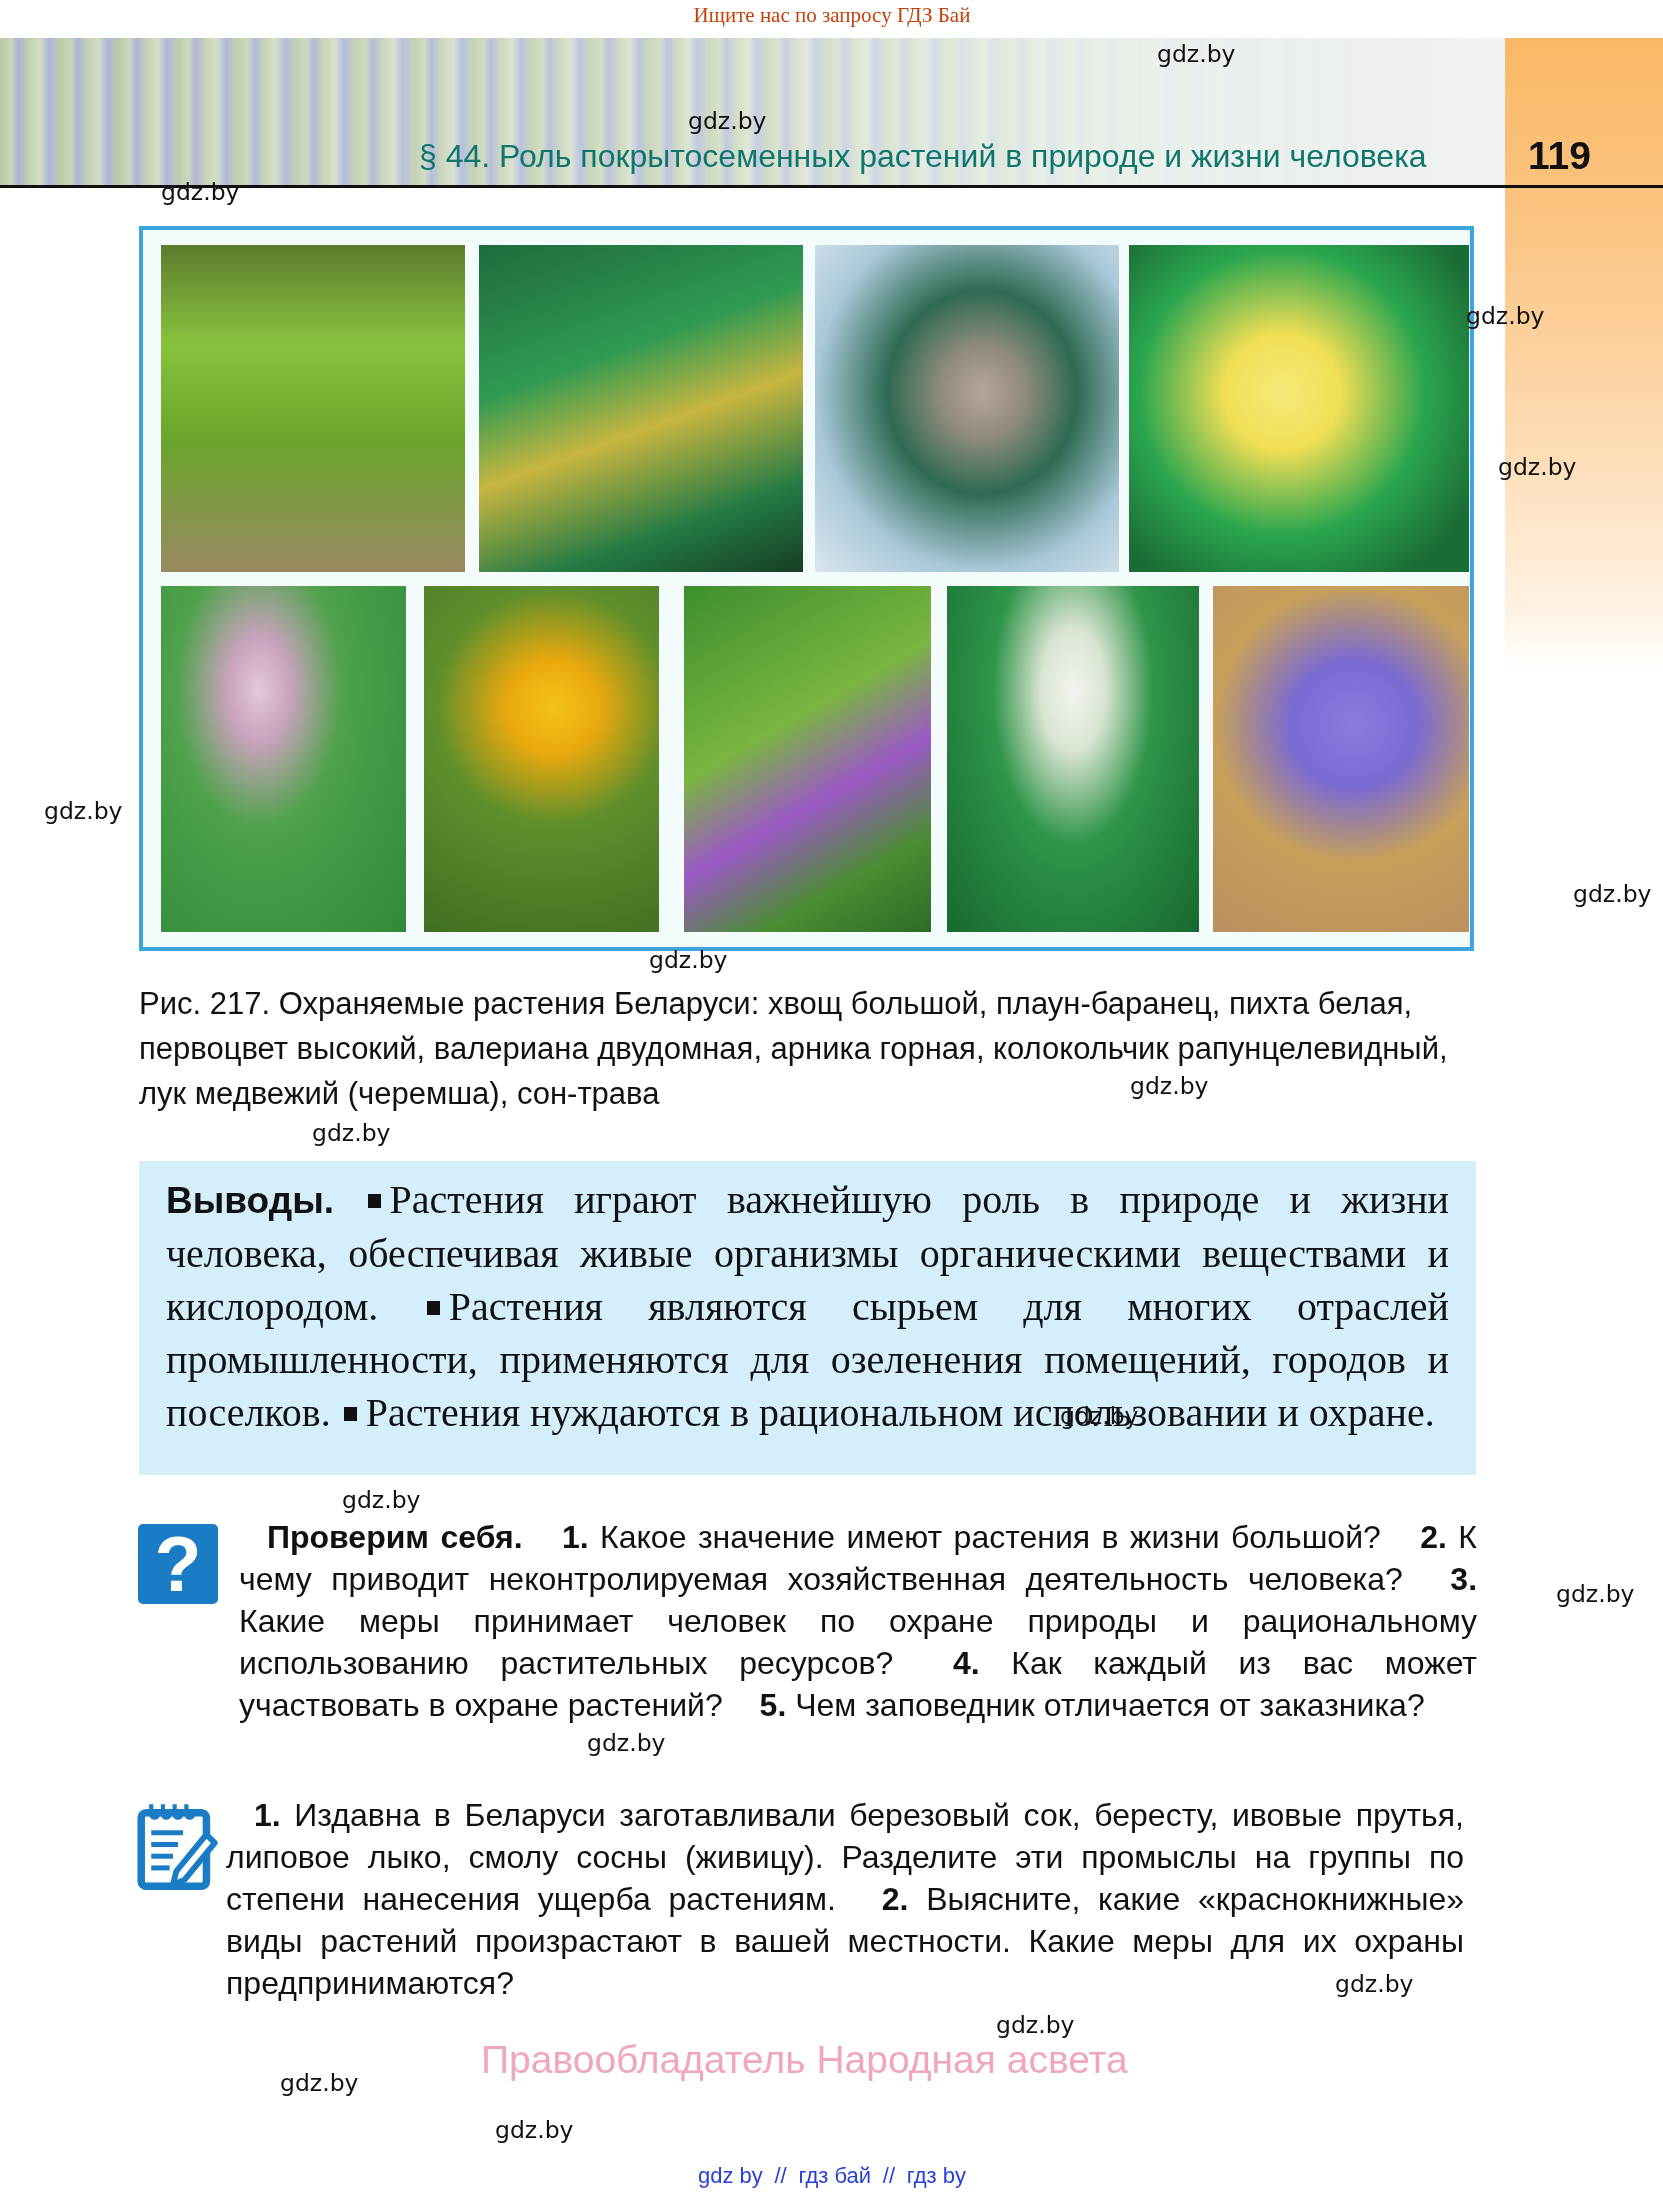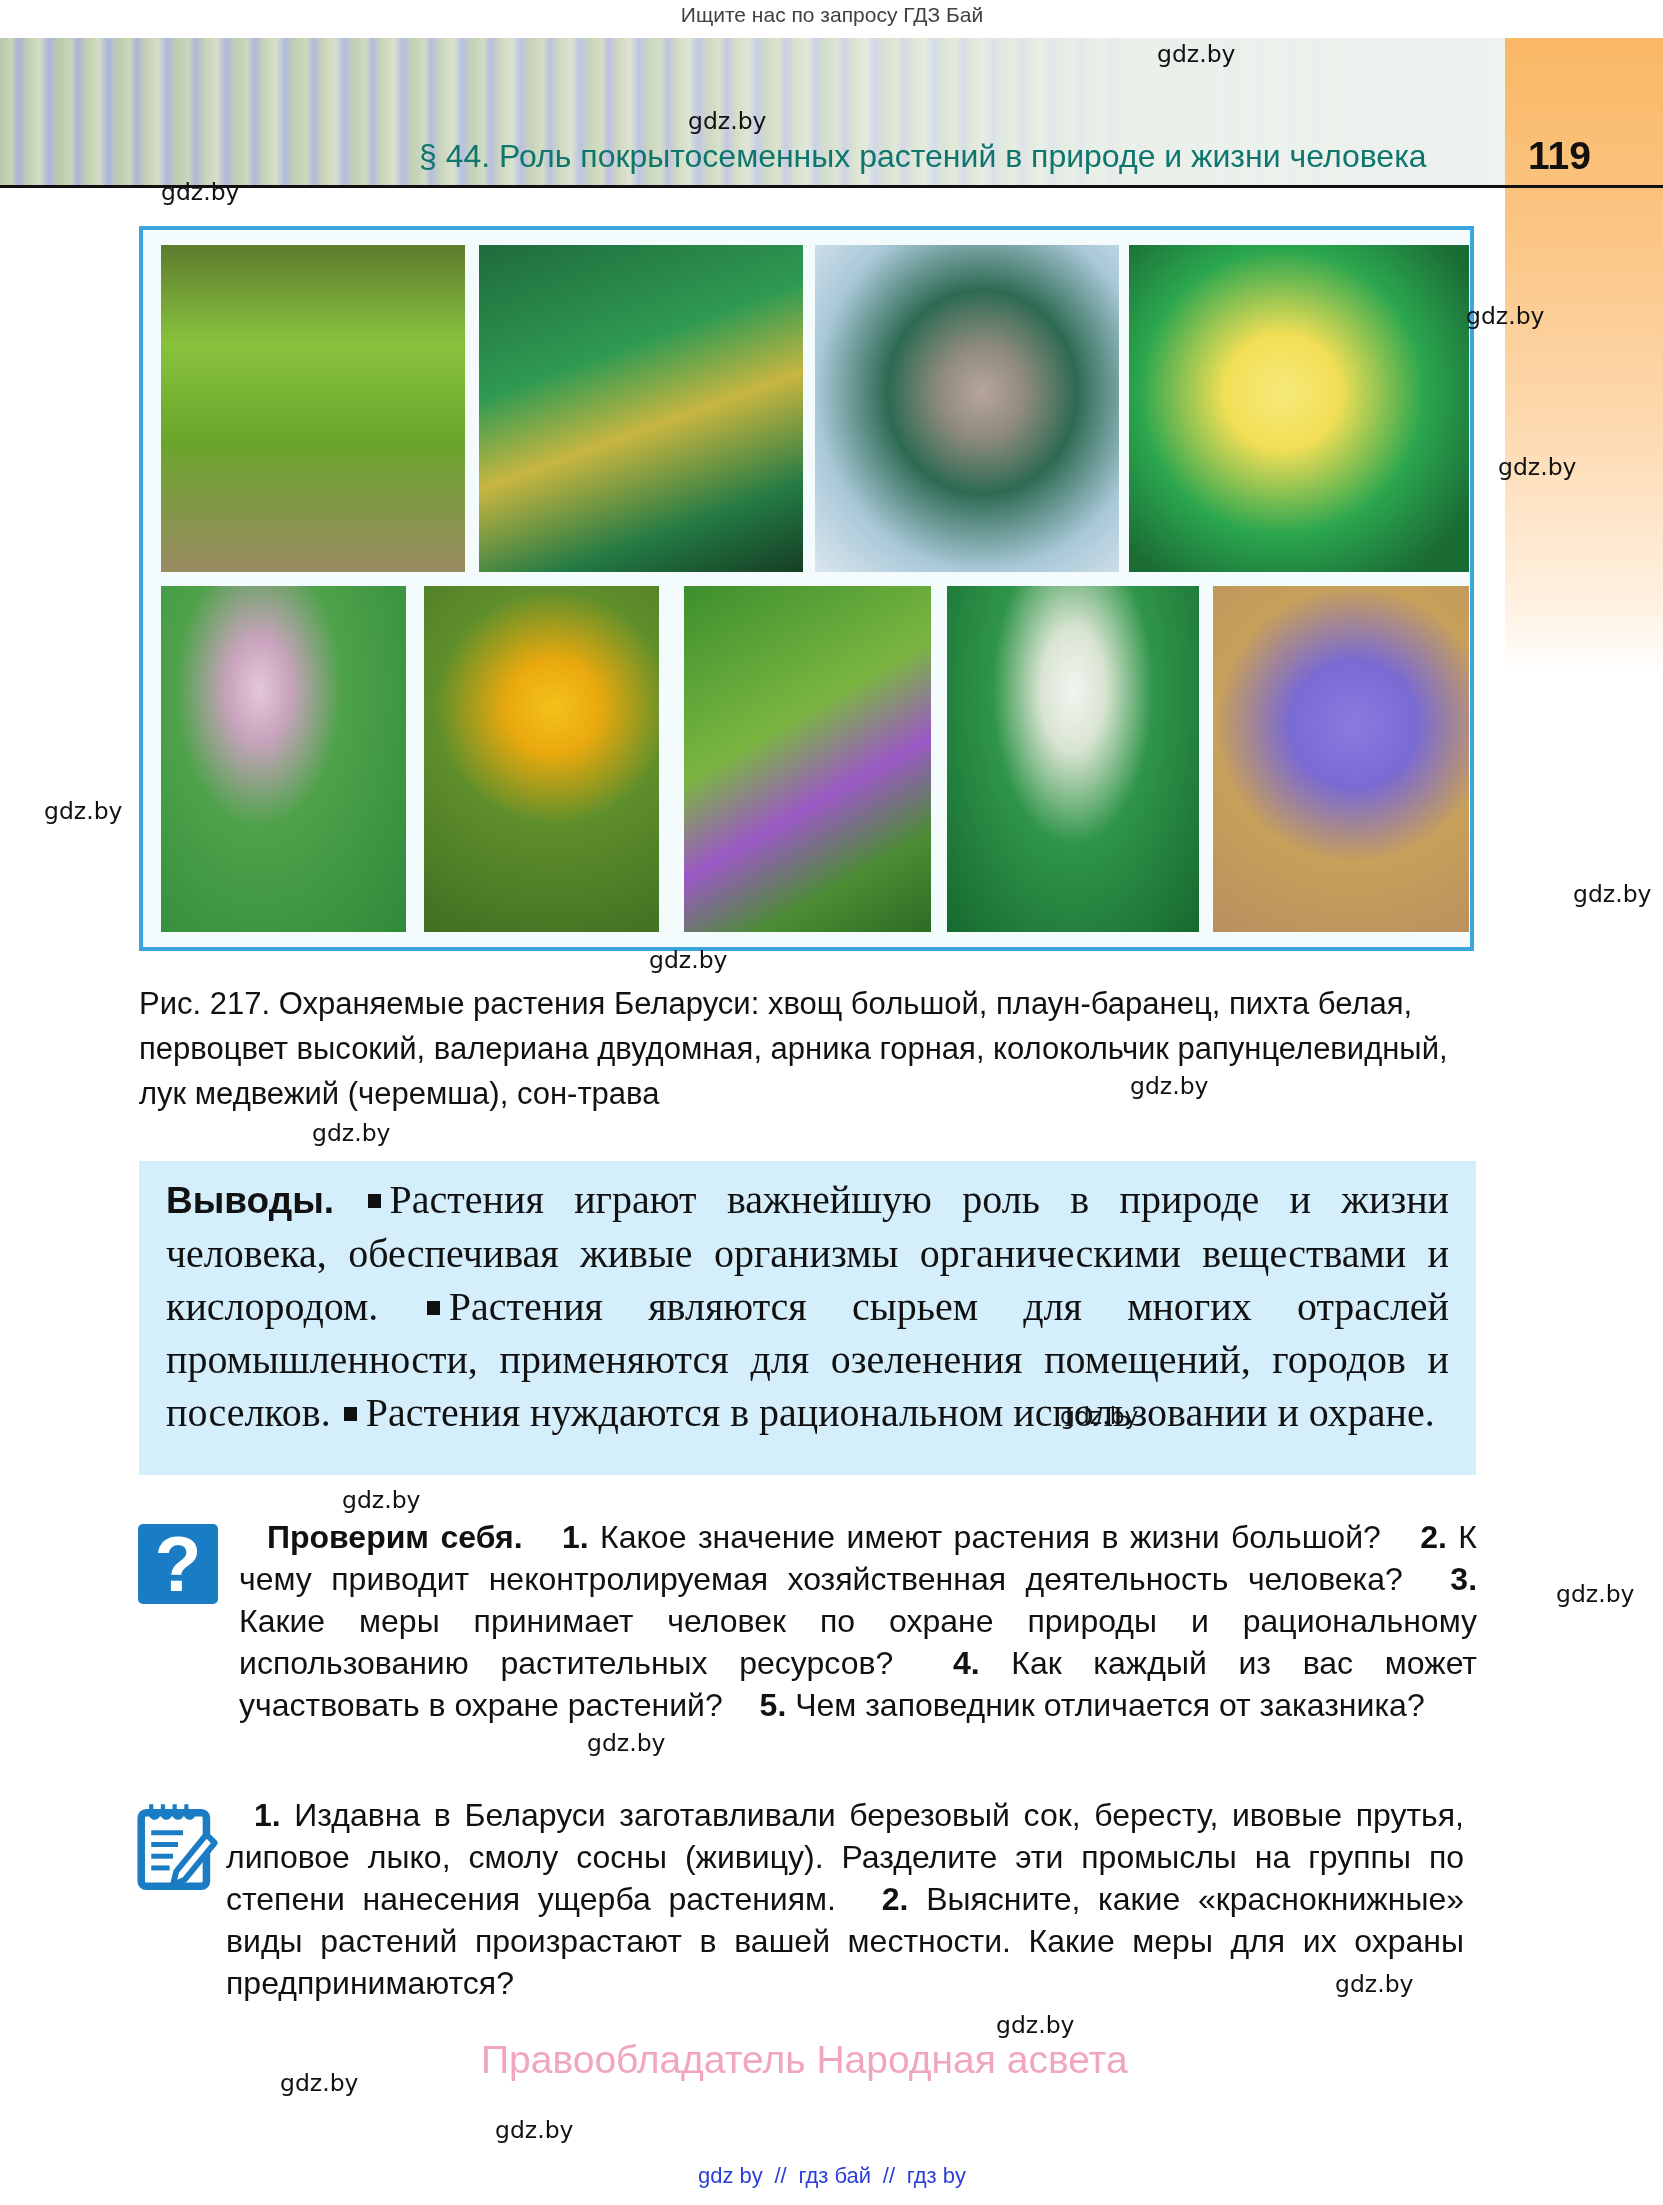--- a/index.html
+++ b/index.html
@@ -3,21 +3,21 @@
 <meta charset="utf-8">
 <style>
   html, body { margin: 0; padding: 0; }
   body {
     width: 1664px; height: 2205px; position: relative; overflow: hidden;
     background: #ffffff; font-family: "Liberation Sans", sans-serif; color: #111;
   }
   .abs { position: absolute; }
   .top-notice {
     left: 0; top: 3.4px; width: 1664px; text-align: center;
-    color: #404040; font-size: 21px; font-family: Liberation Sans, sans-serif;
+    color: #c2410c; font-size: 21px; font-family: Liberation Serif, serif;
   }
   .header-band {
     left: 0; top: 38px; width: 1505px; height: 148px;
     background:
       linear-gradient(90deg, rgba(255,255,255,0) 0%, rgba(255,255,255,0.25) 45%, rgba(238,244,238,0.9) 75%, rgba(238,242,240,1) 100%),
       repeating-linear-gradient(90deg, #b9c8a8 0px, #c8d5b6 11.7px, #aab0d8 18.4px, #c2cfae 28.5px, #d3dcc4 40px, #a9b3db 49px, #bccaa9 59px),
       #c8d2c0;
   }
   .header-rule { left: 0; top: 185px; width: 1664px; height: 2.5px; background: #111; }
   .side-band {

